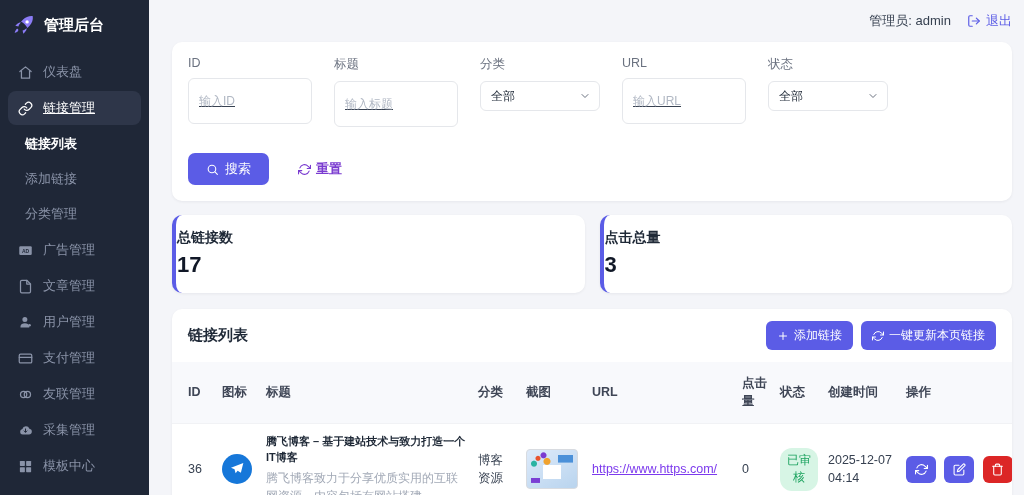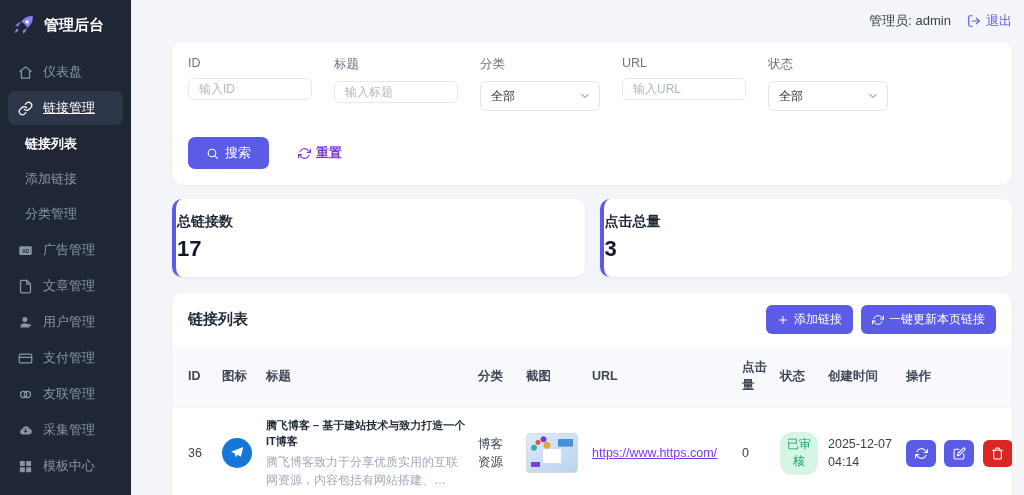--- a/index.html
+++ b/index.html
@@ -1,20 +1,20 @@
 <!DOCTYPE html>
 <html><head>
 <meta charset="utf-8">
 <style>
   * { margin:0; padding:0; box-sizing:border-box; }
   html,body { width:1024px; height:495px; overflow:hidden; }
   body { background:#f4f5f9; font-family:"Liberation Sans","DejaVu Sans",sans-serif; color:#374151; }
 
   
-  .sidebar { position:fixed; left:0; top:0; bottom:0; width:131px; background:#1f2737; z-index:10; }
+  .sidebar { position:fixed; left:0; top:0; bottom:0; width:149px; background:#1f2737; z-index:10; }
   .logo { display:flex; align-items:center; gap:8px; padding:13px 12px 16px 12px; color:#fff; font-weight:bold; font-size:15px; }
   .logo svg { width:24px; height:24px; }
   .nav { font-size:13px; color:#8a93a8; }
   .nav-item { display:flex; align-items:center; gap:10px; padding:8px 10px; margin:2px 8px; border-radius:8px; cursor:pointer; }
   .nav-item svg { width:15px; height:15px; flex:0 0 15px; }
   .nav-item.active { background:#2e3649; color:#fff;text-decoration:underline; }
   .nav-sub { padding:8px 10px 8px 25px; margin:1px 0; cursor:pointer; }
   .nav-sub.current { color:#fff; font-weight:bold; }
 
   
@@ -22,21 +22,21 @@
   .topbar { display:flex; justify-content:flex-end; align-items:center; gap:16px; height:26px; font-size:13px; color:#374151; }
   .logout { display:inline-flex; align-items:center; gap:5px; color:#5b5ce6; cursor:pointer; text-decoration:none; }
   .logout svg { width:14px; height:14px; }
 
   .card { background:#fff; border-radius:10px; box-shadow:0 1px 3px rgba(20,25,40,.06); }
 
   
   .filter-card { margin-top:8px; padding:14px 16px 16px 16px; }
   .filter-row { display:flex; gap:22px; }
   .f-label { font-size:12.5px; color:#6b7280; margin-bottom:8px; }
-  .f-input { width:124px; height:22px; border:1px solid #e5e7eb; border-radius:6px; padding:0 10px; font-size:12px; color:#374151; outline:none; font-family:inherit; }
+  .f-input { width:124px; height:46px; border:1px solid #e5e7eb; border-radius:6px; padding:0 10px; font-size:12px; color:#374151; outline:none; font-family:inherit;text-decoration:underline; }
   .f-input::placeholder { color:#b0b7c3; }
   .f-select { position:relative; width:120px; height:30px; border:1px solid #e5e7eb; border-radius:6px; padding:0 10px; font-size:12px; color:#1f2937; display:flex; align-items:center; cursor:pointer; background:#fff; }
   .f-select svg { position:absolute; right:8px; width:12px; height:12px; color:#6b7280; }
   .filter-actions { margin-top:26px; display:flex; align-items:center; gap:29px; }
   .btn-search { display:inline-flex; align-items:center; gap:6px; background:#5b5ce6; color:#fff; border:none; border-radius:7px; padding:7px 18px; font-size:13px; cursor:pointer; font-family:inherit; }
   .btn-search svg { width:13px; height:13px; }
   .btn-reset { display:inline-flex; align-items:center; gap:5px; background:none; border:none; color:#7a3bd0; font-size:13px; font-weight:bold; cursor:pointer; font-family:inherit; }
   .btn-reset svg { width:13px; height:13px; }
 
   

